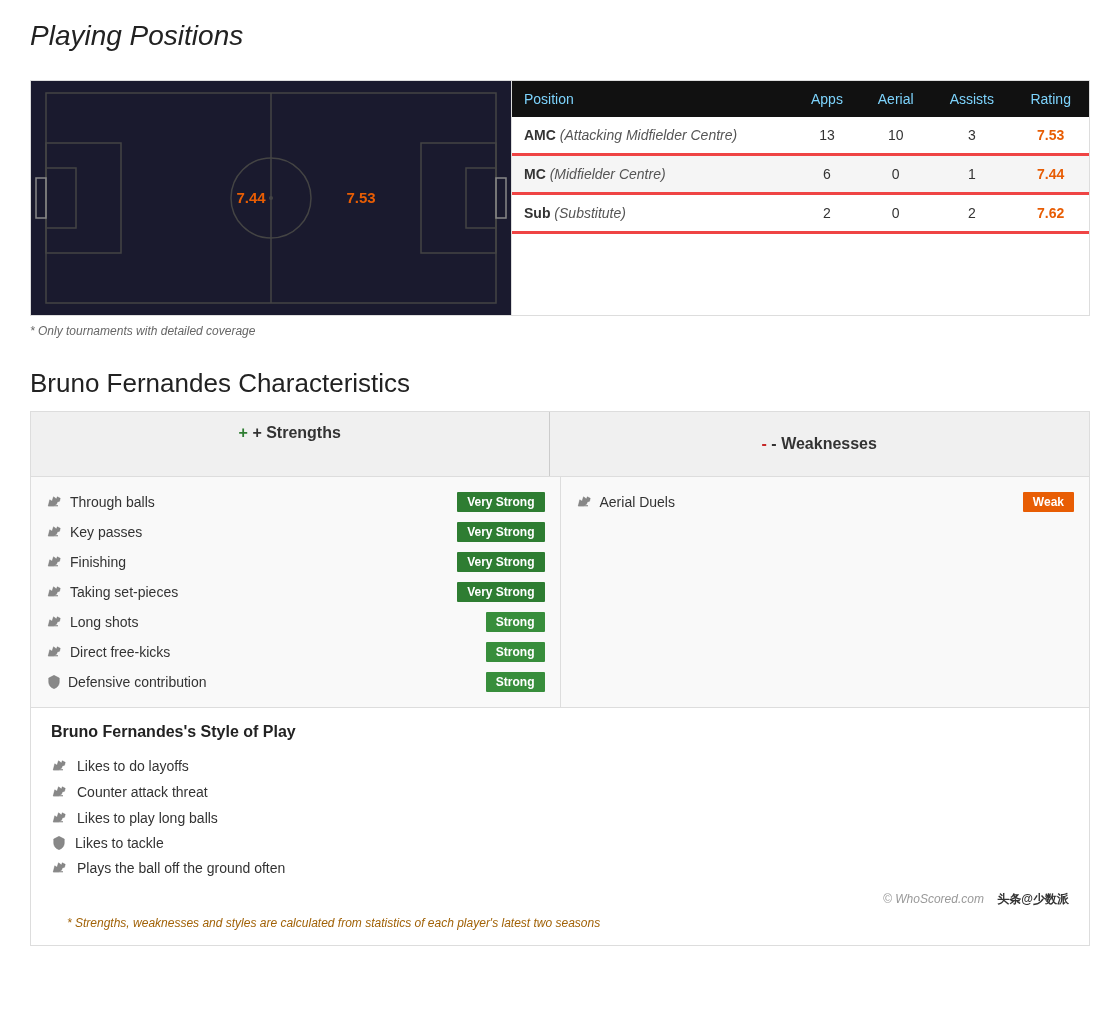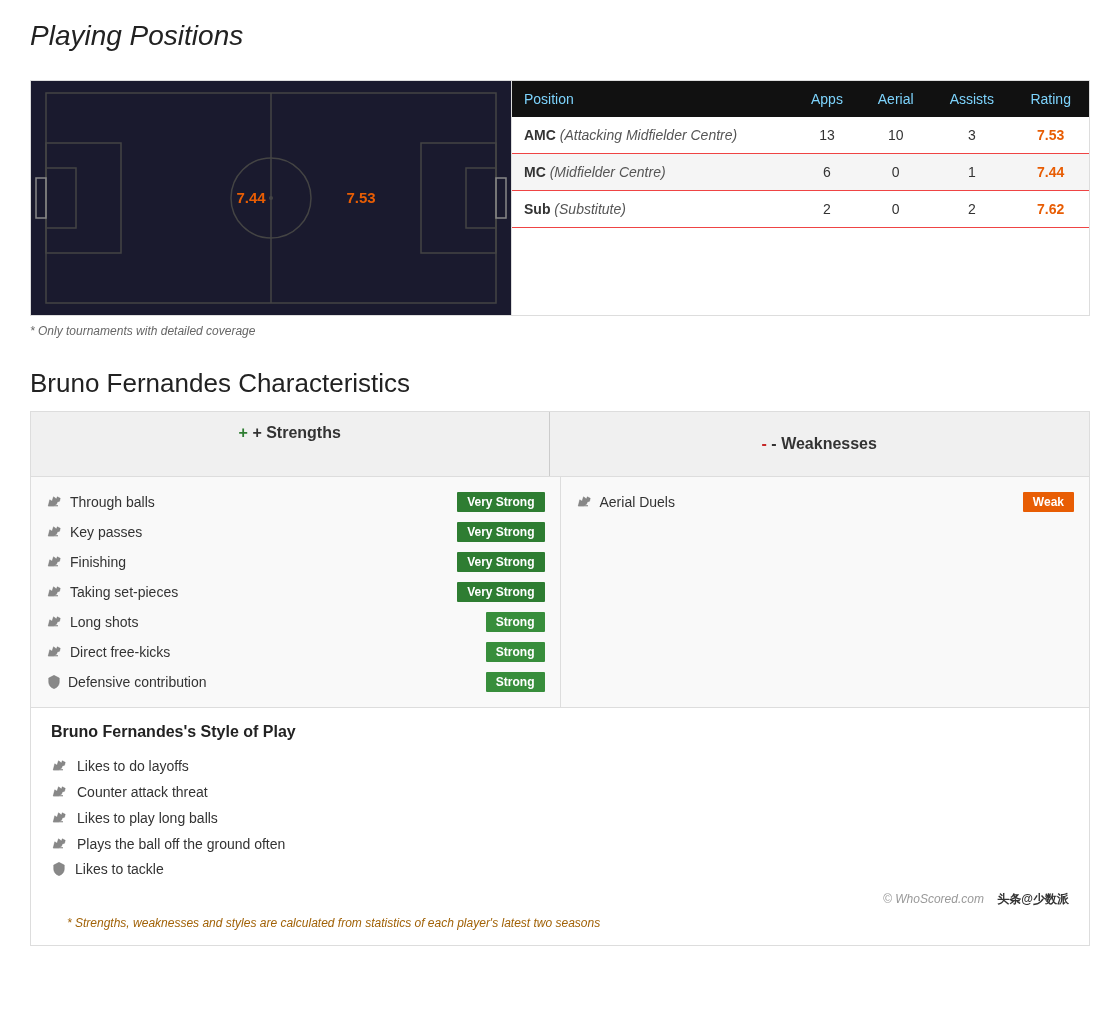--- a/index.html
+++ b/index.html
@@ -62,21 +62,21 @@
       text-align: left;
       font-weight: normal;
       white-space: nowrap;
     }
 
     .positions-table thead th:not(:first-child) {
       text-align: center;
     }
 
     .positions-table tbody tr {
-      border-bottom: 1px solid #ef4444;
+      border-bottom: 3px solid #ef4444;
       padding-left: 32px;
     }
 
     .positions-table tbody tr:nth-child(even) {
       background: #f5f5f5;
     }
 
     .positions-table tbody td {
       padding: 10px 12px;
       text-align: left;
@@ -442,31 +442,31 @@
         <span>Counter attack threat</span>
       </div>
       <div class="style-item">
         <svg width="18" height="18" viewBox="0 0 24 24" fill="none" xmlns="http://www.w3.org/2000/svg">
     <path d="M3 17l2-8 3 2 2-6 4 3 1-3 4 2-1 4-3 1-1 3-4 2H3z" fill="#888" stroke="#666" stroke-width="0.5"></path>
     <line x1="3" y1="17" x2="16" y2="17" stroke="#888" stroke-width="1.5"></line>
   </svg>
         <span>Likes to play long balls</span>
       </div>
       <div class="style-item">
-        <svg width="18" height="18" viewBox="0 0 24 24" fill="none" xmlns="http://www.w3.org/2000/svg">
-    <path d="M3 17l2-8 3 2 2-6 4 3 1-3 4 2-1 4-3 1-1 3-4 2H3z" fill="#888" stroke="#666" stroke-width="0.5"></path>
-    <line x1="3" y1="17" x2="16" y2="17" stroke="#888" stroke-width="1.5"></line>
-  </svg>
-        <span>Plays the ball off the ground often</span>
-      </div>
-      <div class="style-item">
         <svg width="16" height="16" viewBox="0 0 24 24" fill="none" xmlns="http://www.w3.org/2000/svg">
     <path d="M12 2L4 6v6c0 5 4 9 8 10 4-1 8-5 8-10V6L12 2z" fill="#888" stroke="#666" stroke-width="0.5"></path>
   </svg>
         <span>Likes to tackle</span>
+      </div>
+      <div class="style-item">
+        <svg width="18" height="18" viewBox="0 0 24 24" fill="none" xmlns="http://www.w3.org/2000/svg">
+    <path d="M3 17l2-8 3 2 2-6 4 3 1-3 4 2-1 4-3 1-1 3-4 2H3z" fill="#888" stroke="#666" stroke-width="0.5"></path>
+    <line x1="3" y1="17" x2="16" y2="17" stroke="#888" stroke-width="1.5"></line>
+  </svg>
+        <span>Plays the ball off the ground often</span>
       </div>
     </div>
 
   <div class="whoscored-credit">
     <span>© WhoScored.com</span>
     &nbsp;&nbsp;
     <span style="color:#333; font-style:normal; font-weight:bold;">头条@少数派</span>
   </div>
   <p class="disclaimer">* Strengths, weaknesses and styles are calculated from statistics of each player's latest two seasons</p>
 </div>

